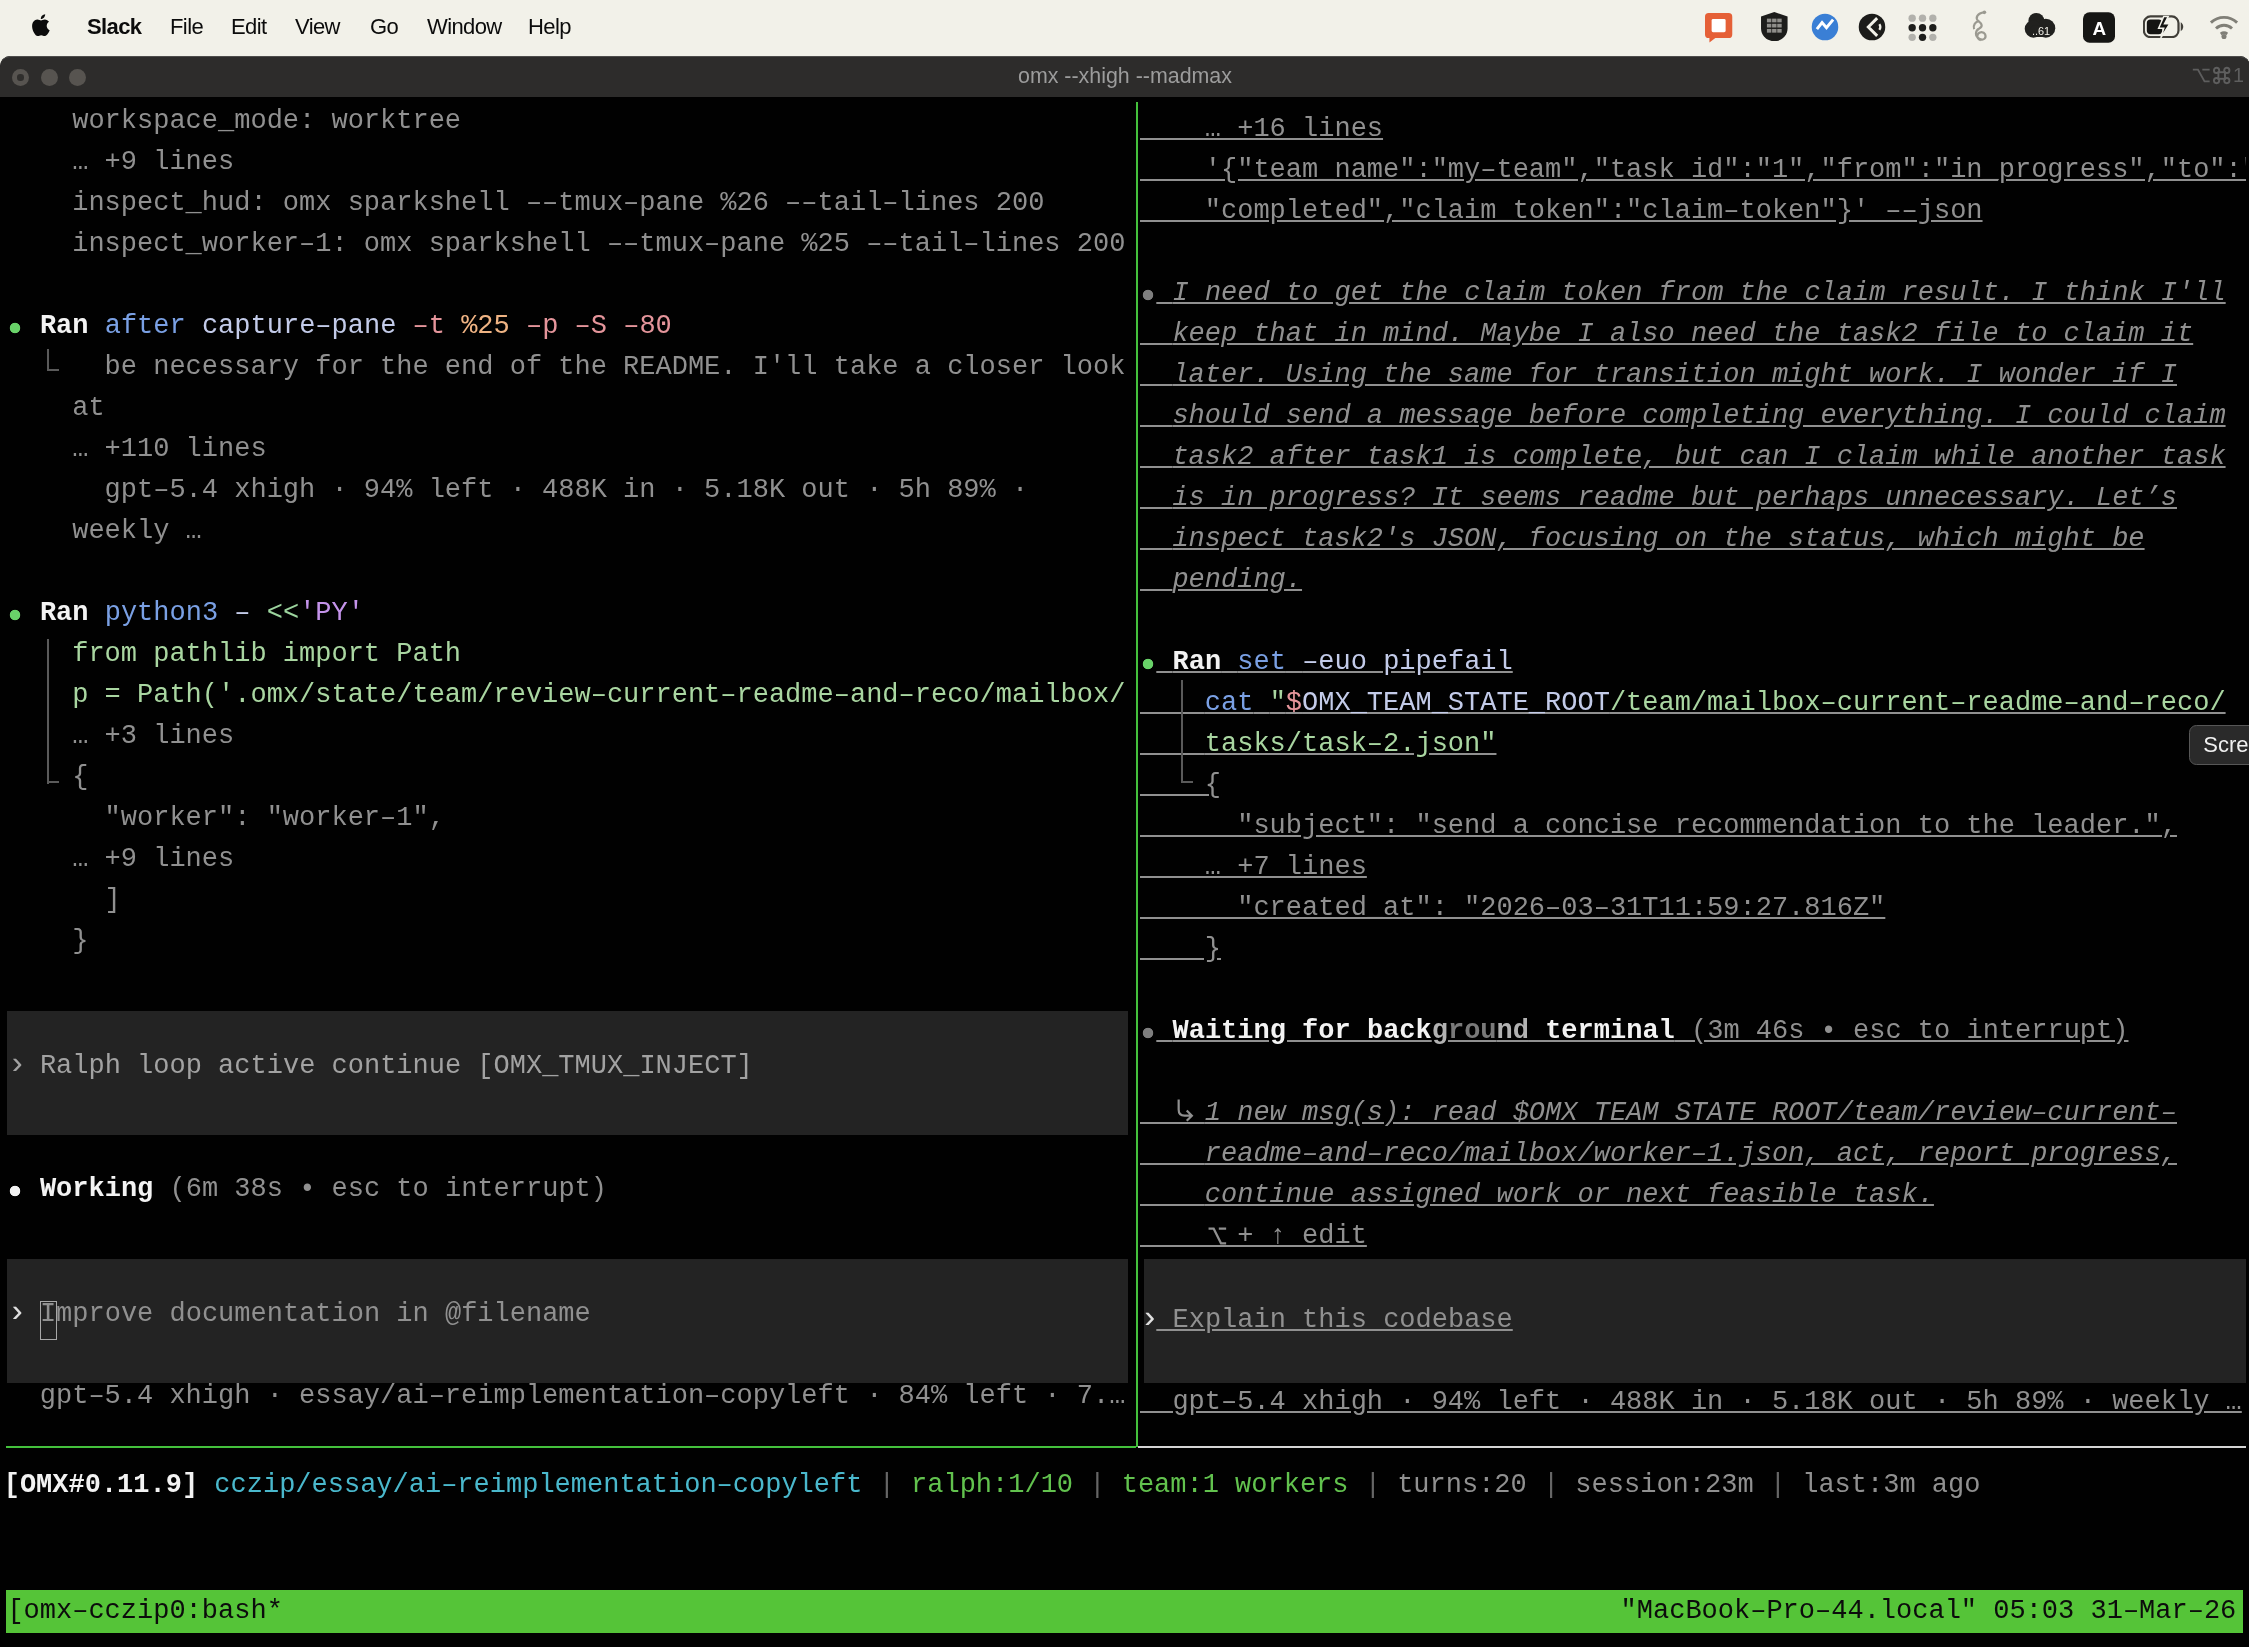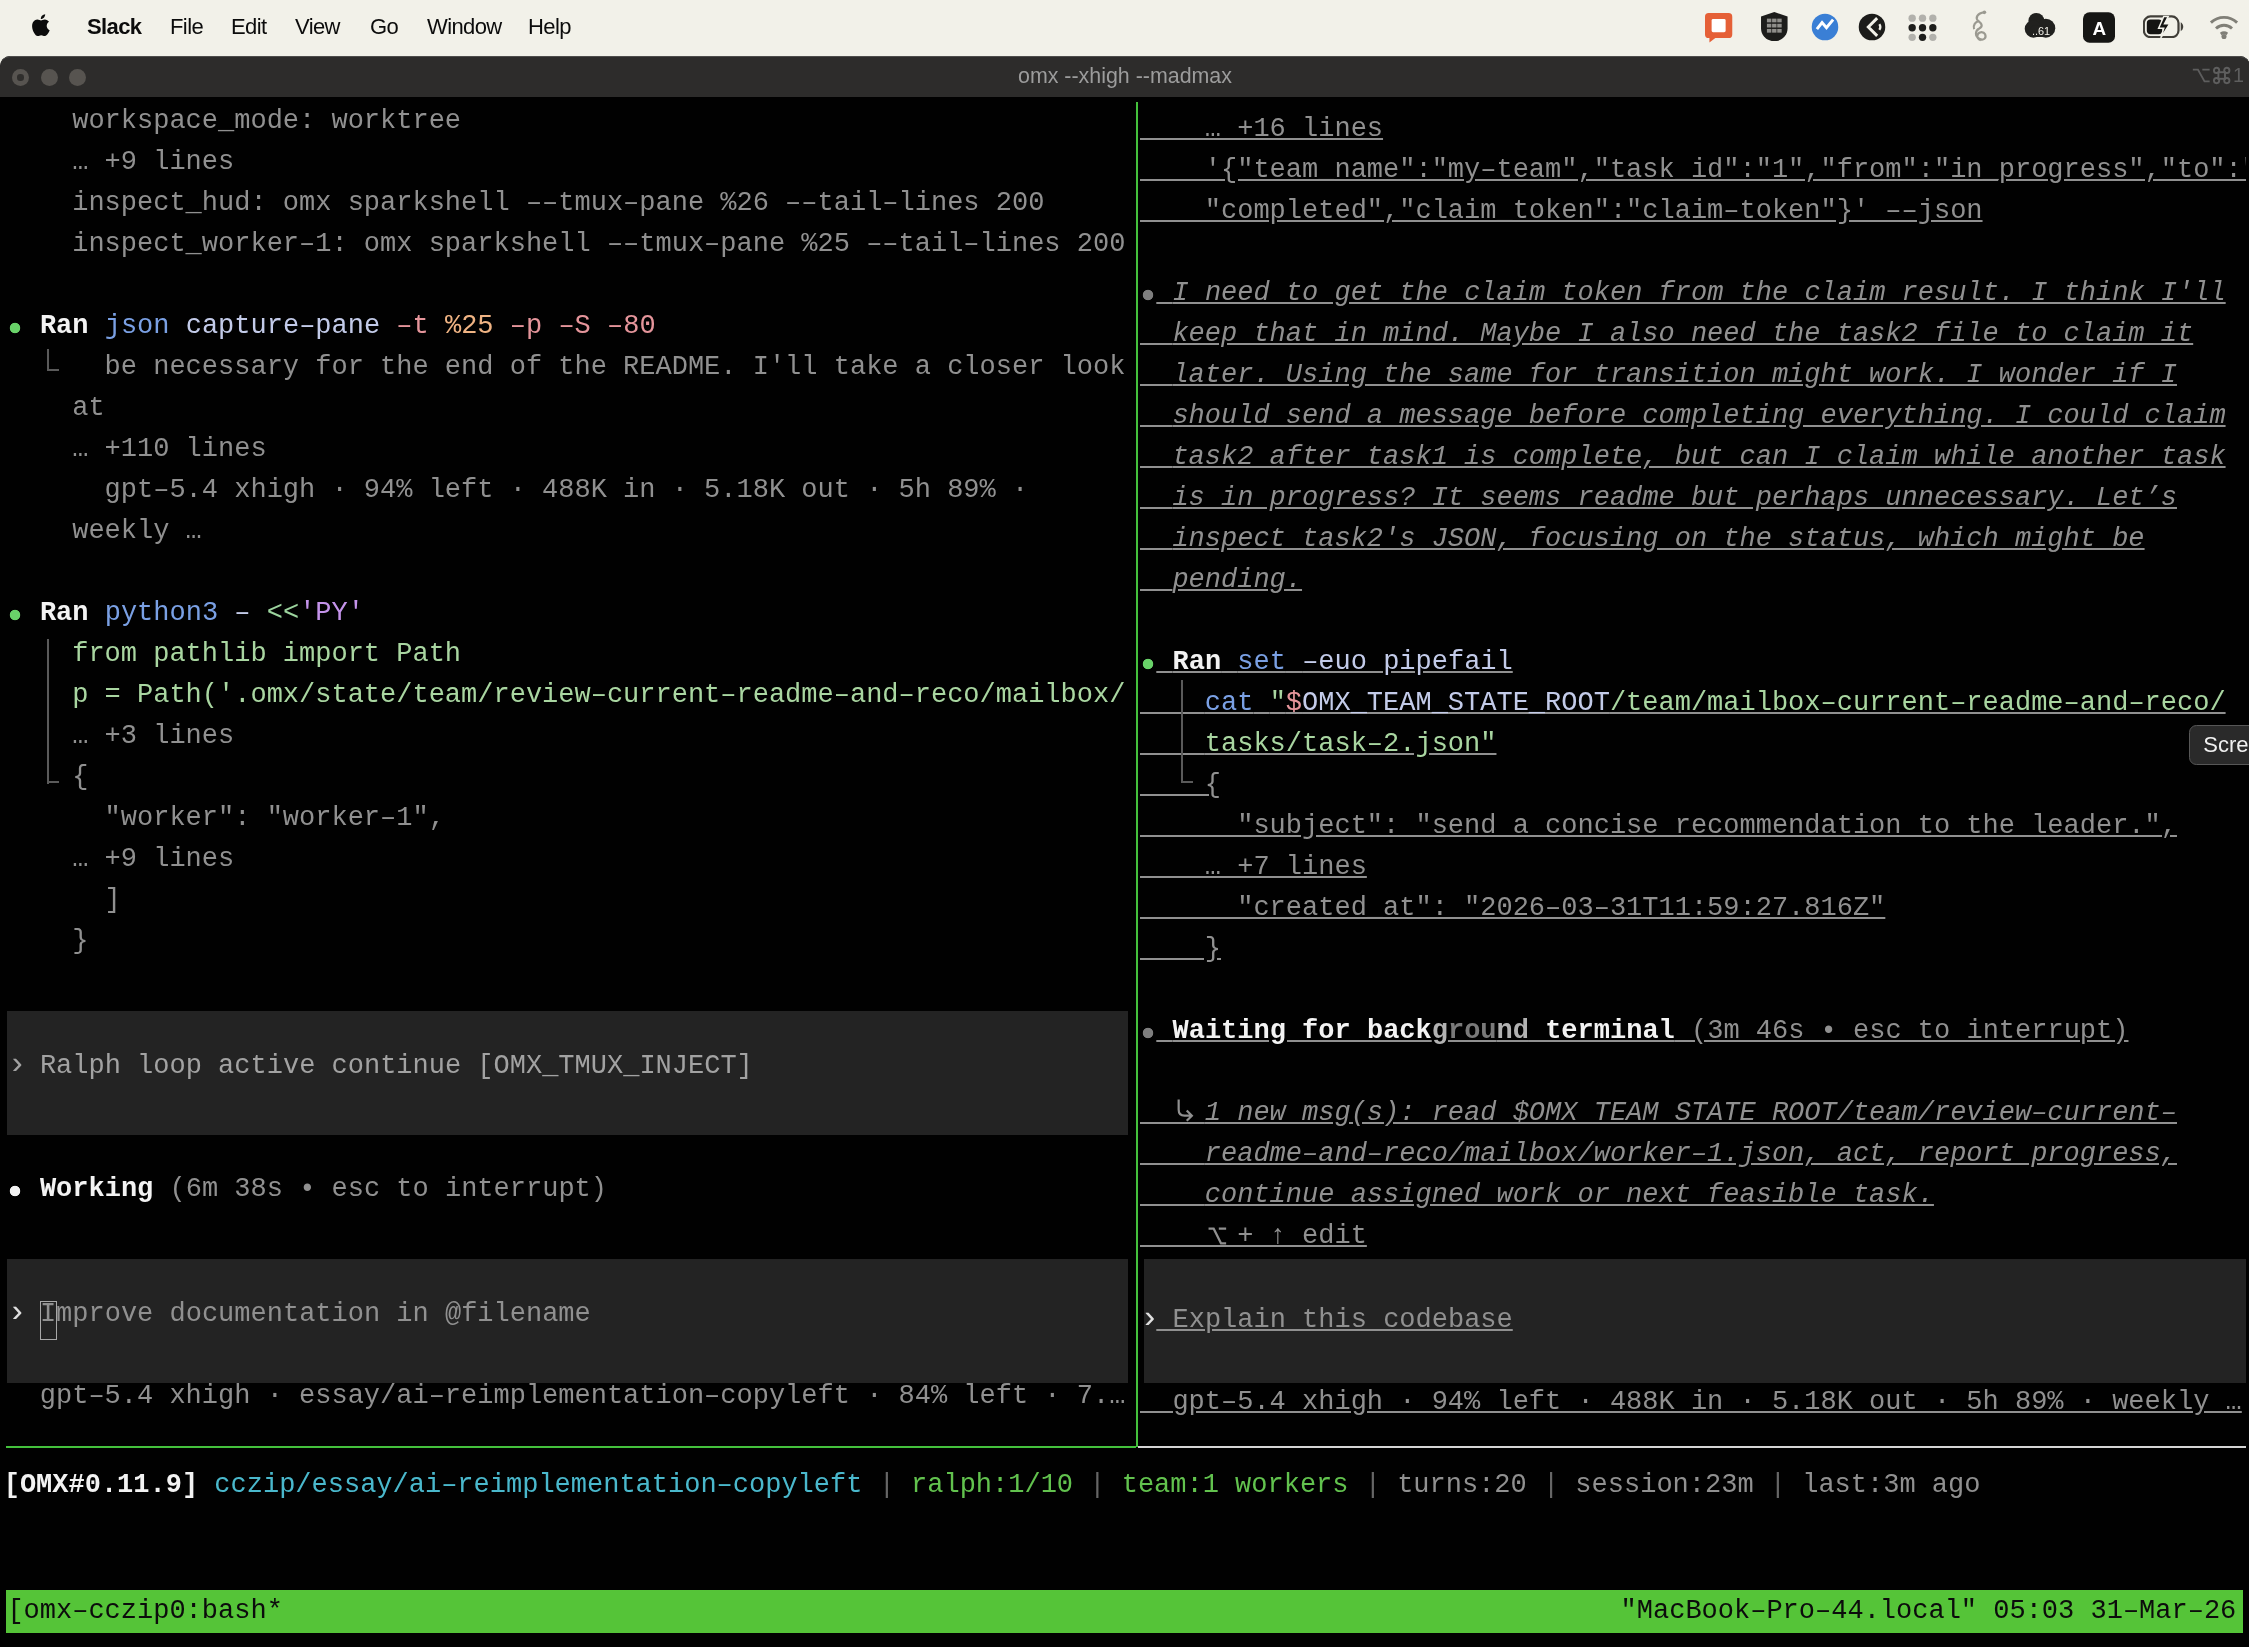--- a/index.html
+++ b/index.html
@@ -156,21 +156,21 @@
 <div class="panel" style="left:7.4px; top:1259px; width:1121px; height:124px;"></div>
 <div class="panel" style="left:1144px; top:1259px; width:1102px; height:124px;"></div>
 <div id="divider"></div>
 <div id="bborderL"></div>
 <div id="bborderR"></div>
 <pre id="lpane">    workspace_mode: worktree
     … +9 lines
     inspect_hud: omx sparkshell ––tmux–pane %26 ––tail–lines 200
     inspect_worker–1: omx sparkshell ––tmux–pane %25 ––tail–lines 200
 
-<span class="gu dot"> </span> <span class="wb">Ran</span> <span class="bl">json</span> <span class="lv">capture–pane</span> <span class="sa">–t</span> <span class="or">%25</span> <span class="sa">–p</span> <span class="sa">–S</span> <span class="sa">–80</span>
+<span class="gu dot"> </span> <span class="wb">Ran</span> <span class="bl">after</span> <span class="lv">capture–pane</span> <span class="sa">–t</span> <span class="or">%25</span> <span class="sa">–p</span> <span class="sa">–S</span> <span class="sa">–80</span>
       be necessary for the end of the README. I'll take a closer look
     at
     … +110 lines
       gpt–5.4 xhigh · 94% left · 488K in · 5.18K out · 5h 89% ·
     weekly …
 
 <span class="gu dot"> </span> <span class="wb">Ran</span> <span class="bl">python3</span> <span class="lv">–</span> <span class="mi">&lt;&lt;</span><span class="vi">'PY'</span>
     <span class="gn">from pathlib import Path</span>
     <span class="gn">p = Path('.omx/state/team/review–current–readme–and–reco/mailbox/</span>
     … +3 lines

